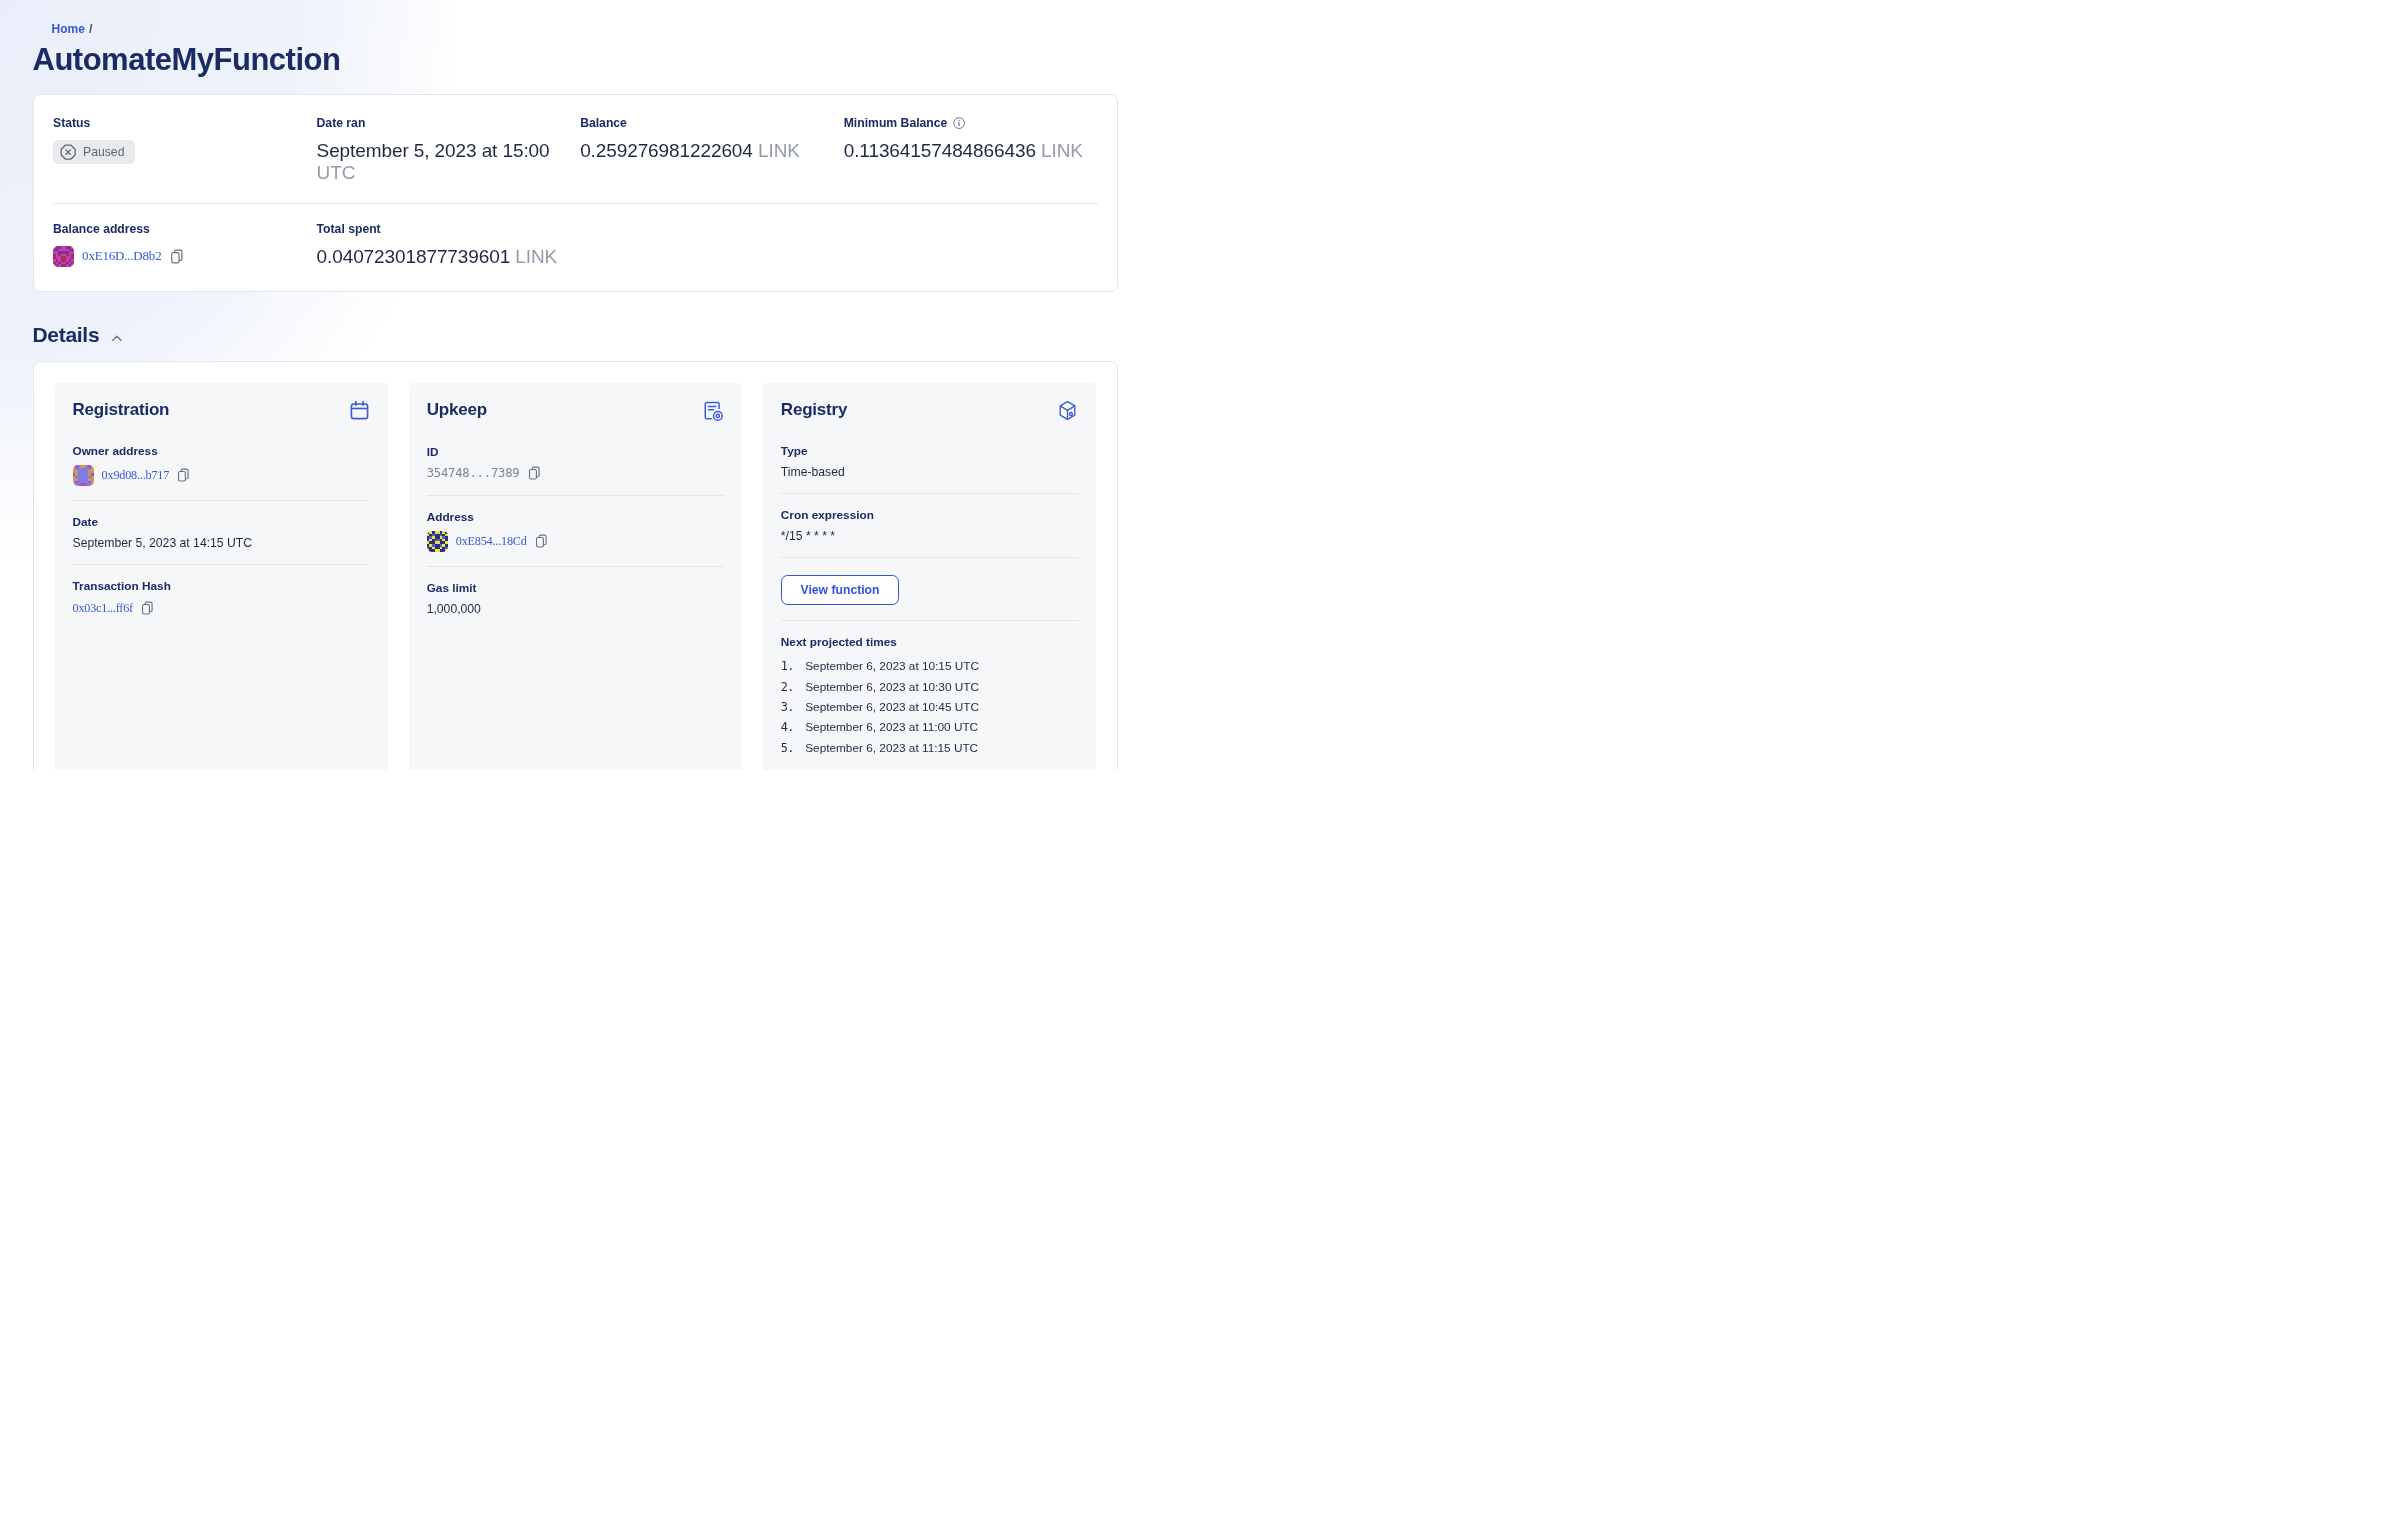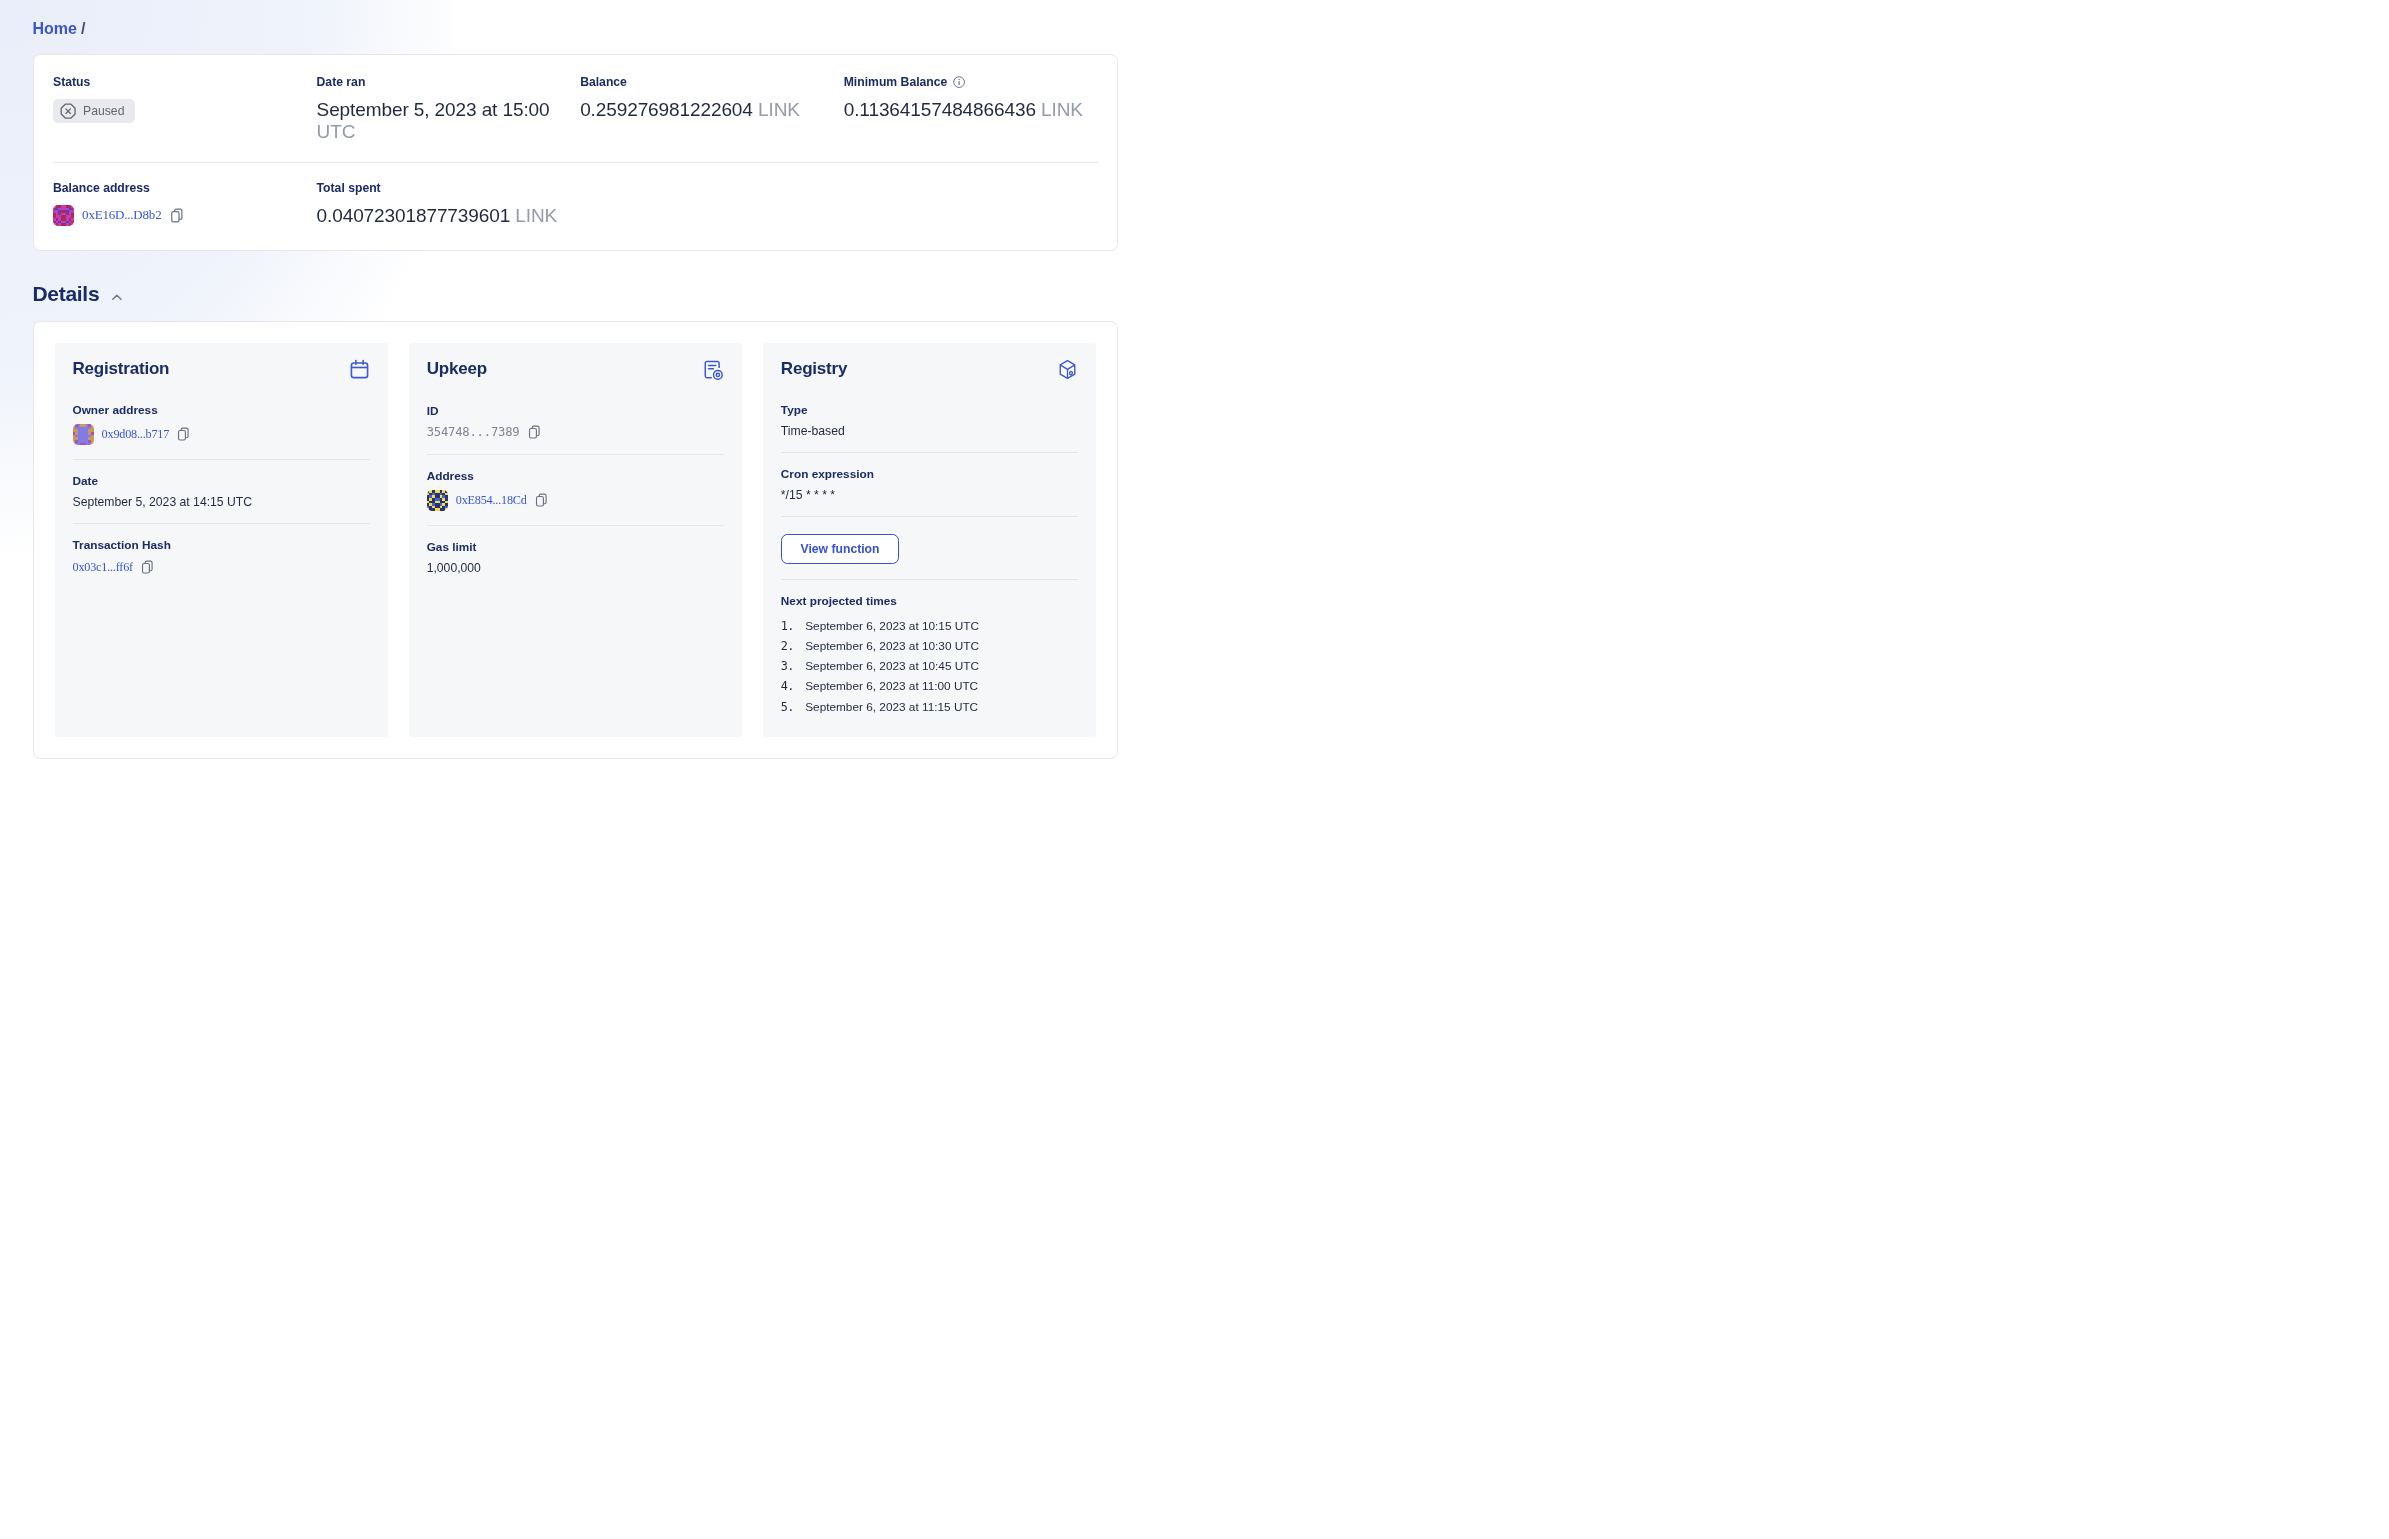--- a/index.html
+++ b/index.html
@@ -10,21 +10,21 @@
     -webkit-font-smoothing:antialiased;
   }
   .bg-decor {
     position:absolute; top:0; left:0; width:455px; height:585px; z-index:0;
     background:radial-gradient(ellipse 130% 120% at 0% 0%, #e9eefa 0%, #eff3fb 52%, rgba(255,255,255,0) 80%);
     border-bottom-right-radius:146px;
   }
   .page { position:relative; z-index:1; padding:21px 77px 0 32.5px; }
 
   
-  .breadcrumb { font-size:16px; font-weight:bold; line-height:16.3px; }
+  .breadcrumb { font-size:12px; font-weight:bold; line-height:16.3px;margin-left:19px; }
   .breadcrumb a { color:#3b55cc; text-decoration:none; cursor:pointer; }
   .breadcrumb .sep { color:#454f6e; font-weight:600; margin-left:4.1px; }
   h1.page-title { margin-top:4.9px; font-size:31px; letter-spacing:-0.5px; color:#1b2b66; font-weight:bold; }
 
   
   .card { background:#fff; border:0.8px solid #e4e6ec; border-radius:7.3px; }
 
   
   .overview { margin-top:16.3px; padding:20.3px 19.5px 23px 19.5px; }
   .ov-grid { display:grid; grid-template-columns:repeat(4,1fr); column-gap:9.8px; }
@@ -85,20 +85,21 @@
 <body>
 
 <div class="bg-decor"></div>
 
 <div class="page">
 
   <nav class="breadcrumb">
     <a href="#">Home</a><span class="sep">/</span>
   </nav>
 
+  <h1 class="page-title">AutomateMyFunction</h1>
 
   <section class="card overview">
     <div class="ov-grid">
       <div>
         <div class="ov-label">Status</div>
         <span class="badge">
           <span>
             <svg width="16.3" height="16.3" viewBox="0 0 20 20" fill="none" stroke="#5f6774" stroke-width="1.6">
               <polygon points="6.5,1.5 13.5,1.5 18.5,6.5 18.5,13.5 13.5,18.5 6.5,18.5 1.5,13.5 1.5,6.5" stroke-linejoin="round"></polygon>
               <line x1="7.2" y1="7.2" x2="12.8" y2="12.8" stroke-linecap="round"></line>

